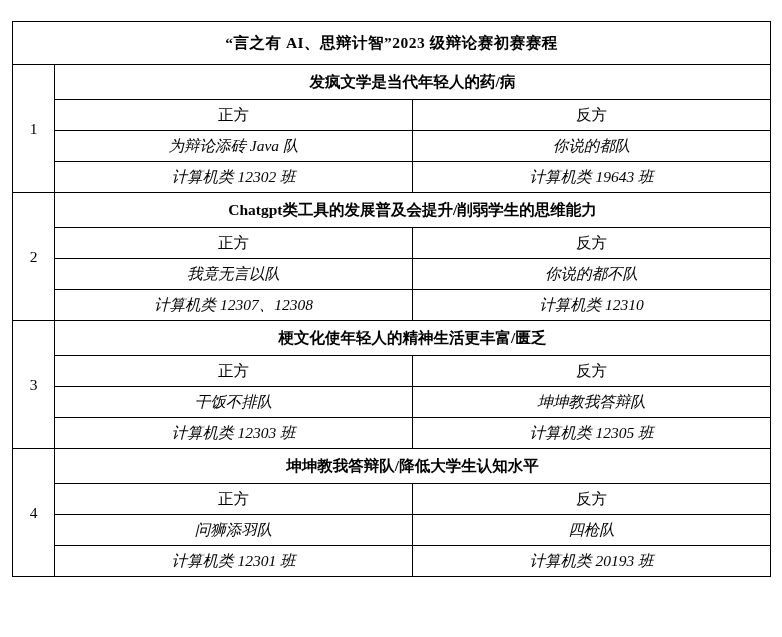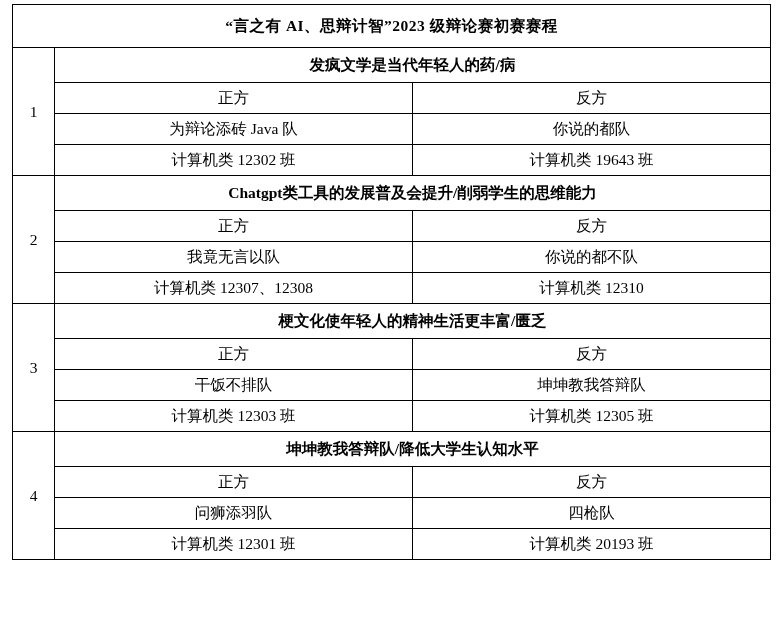--- a/index.html
+++ b/index.html
@@ -12,21 +12,21 @@
     height: 637px;
     font-family: "Liberation Serif", "DejaVu Serif", serif;
     color: #000000;
     overflow: hidden;
   }
   .page {
     width: 782px;
     height: 463px;
     position: relative;
     box-sizing: border-box;
-    padding: 4px 12px 0 12px;
+    padding: 21px 12px 0 12px;
   }
   table.schedule {
     border-collapse: collapse;
     width: 758px;
     table-layout: fixed;
   }
   table.schedule td {
     border: 1px solid #000000;
     text-align: center;
     vertical-align: middle;
@@ -49,23 +49,25 @@
     font-weight: bold;
     font-size: 16.5px;
     padding: 6px 2px 7px 2px;
     height: 26px;
   }
   td.side-cell {
     height: 22px;
   }
   td.team-cell {
     height: 22px;
+    font-style: italic;
   }
   td.class-cell {
     height: 22px;
+    font-style: italic;
   }
   .underline-word {
   }
 </style>
 </head>
 <body>
 
 <div class="page">
   <table class="schedule">
     <colgroup>

